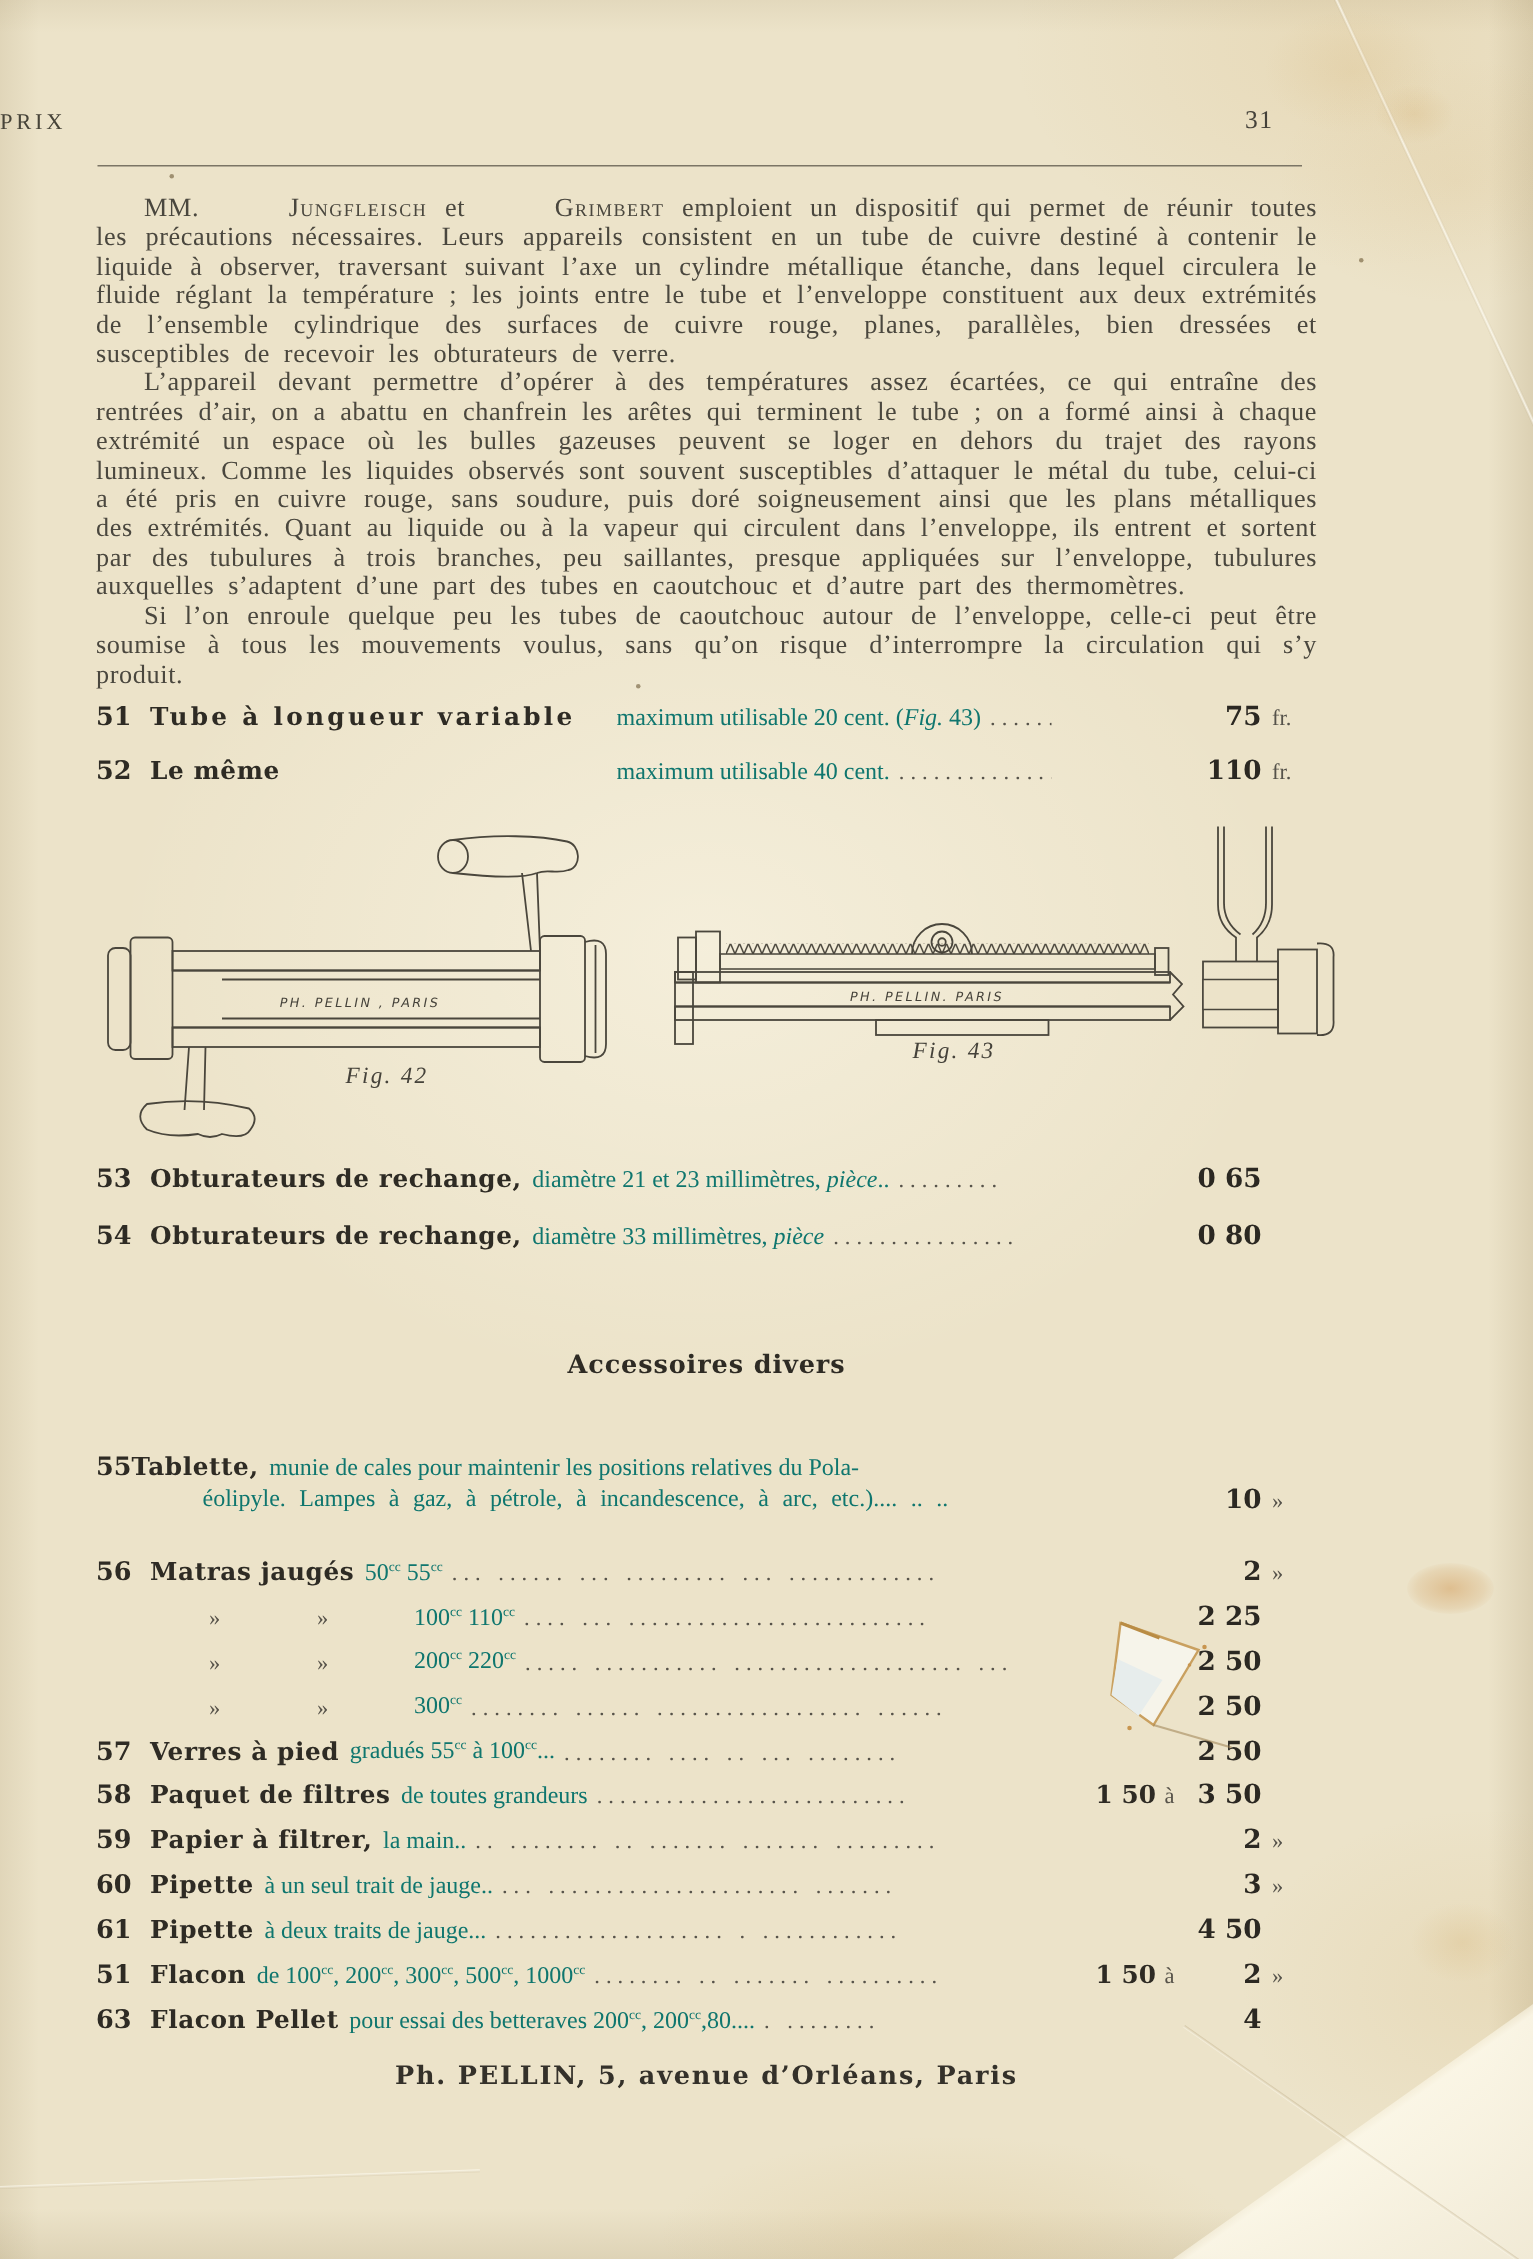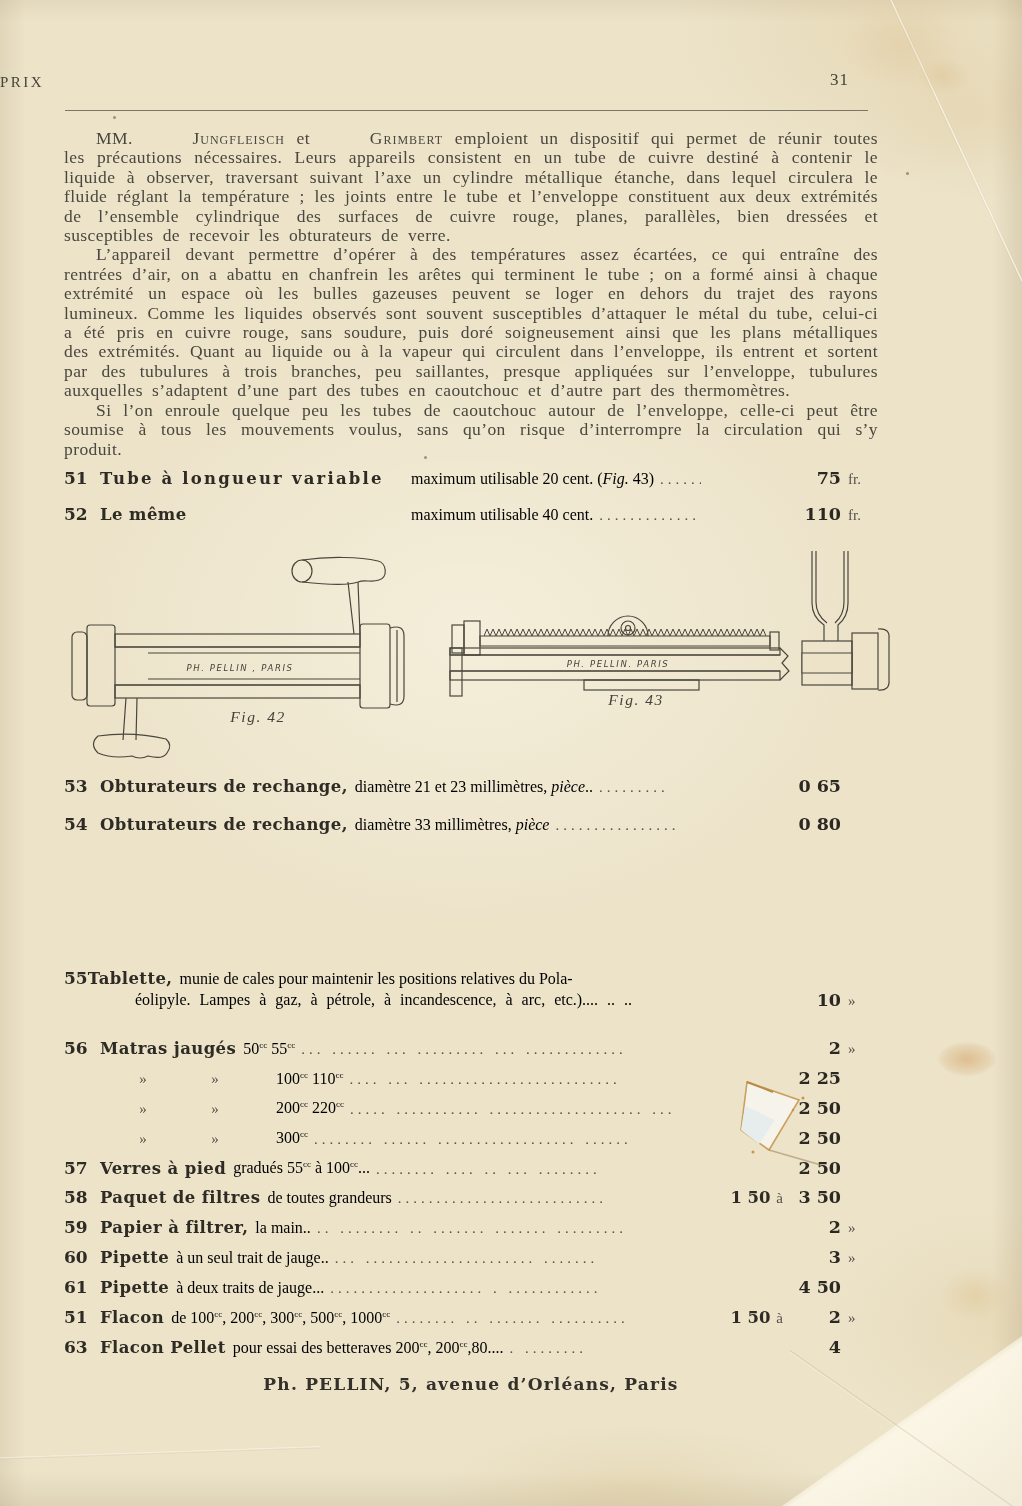--- a/index.html
+++ b/index.html
@@ -75,21 +75,21 @@
   #items-mid{top:776px;}
   #items-acc{top:1038px;}
   .row{display:flex;align-items:baseline;white-space:nowrap;}
   #items-top .row{height:36px;}
   #items-mid .row{height:38px;}
   #items-acc .row{height:29.9px;}
   .num{width:36px;flex:none;font-family:"DejaVu Serif",serif;font-weight:bold;font-size:17px;color:#2e2b24;}
   .name{font-family:"DejaVu Serif",serif;font-weight:bold;font-size:16.5px;color:#2e2b24;letter-spacing:.4px;}
   .name.wide{letter-spacing:2.2px;}
   #items-top .name{width:304px;flex:none;}
-  .desc{font-size:16px;color:#000000;margin-left:7px;}
+  .desc{font-size:16px;color:#0f766e;margin-left:7px;}
   sup.cc{font-size:9px;letter-spacing:0;}
   .dots{flex:1;overflow:hidden;font-size:15px;color:#57534a;letter-spacing:4px;margin-left:6px;}
   .prefix{width:82px;flex:none;text-align:right;font-family:"DejaVu Serif",serif;font-weight:bold;font-size:16.5px;color:#2e2b24;}
   .prefix .seph{font-family:"Liberation Serif",serif;font-weight:normal;font-size:15px;color:#57534a;}
   .price{width:58px;flex:none;text-align:right;font-family:"DejaVu Serif",serif;font-weight:bold;font-size:17.5px;color:#2b2822;}
   .unit{width:30px;flex:none;padding-left:7px;font-size:15px;color:#55524a;}
   .g1{flex:none;margin-left:34px;width:18px;text-align:center;font-size:15px;color:#57534a;}
   .g2{flex:none;margin-left:54px;width:18px;text-align:center;font-size:15px;color:#57534a;}
   .sub .desc{margin-left:52px;}
 
@@ -254,20 +254,21 @@
         <span class="num">54</span>
         <span class="name">Obturateurs de rechange,</span>
         <span class="desc">diamètre 33 millimètres, <i>pièce</i></span>
         <span class="dots">................</span>
         <span class="prefix"></span>
         <span class="price">0 80</span>
         <span class="unit"></span>
       </div>
     </div>
 
+  <div class="section-heading">Accessoires divers</div>
 
   <div class="item55">
     <div class="i55-left">
       <div><span class="num">55</span><span class="name">Tablette,</span><span class="desc">munie de cales pour maintenir les positions relatives du Pola-</span></div>
       <div class="desc cont">éolipyle. Lampes à gaz, à pétrole, à incandescence, à arc, etc.).... .. ..</div>
     </div>
     <div class="i55-right">
       <span class="price">10</span>
       <span class="unit">»</span>
     </div>

